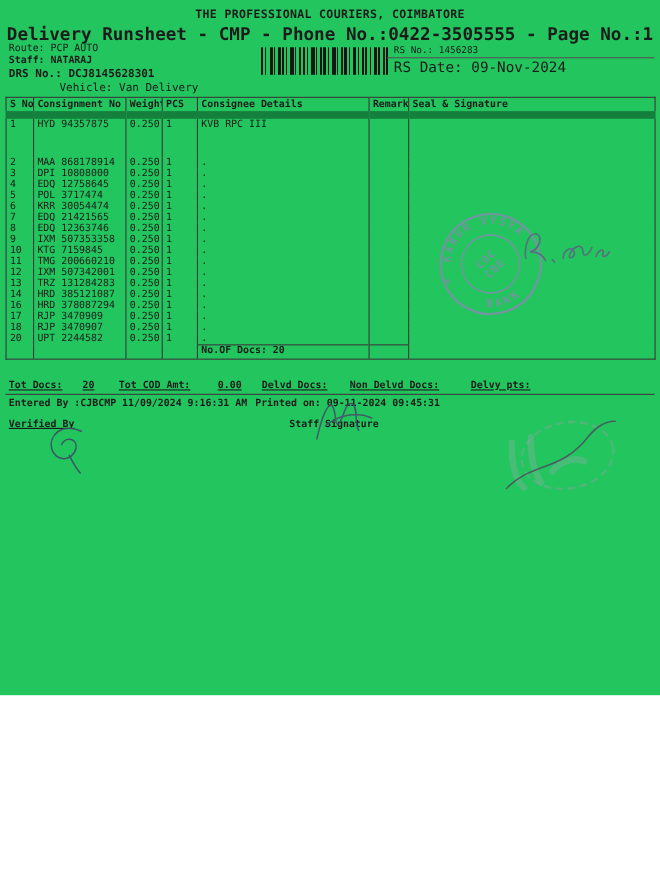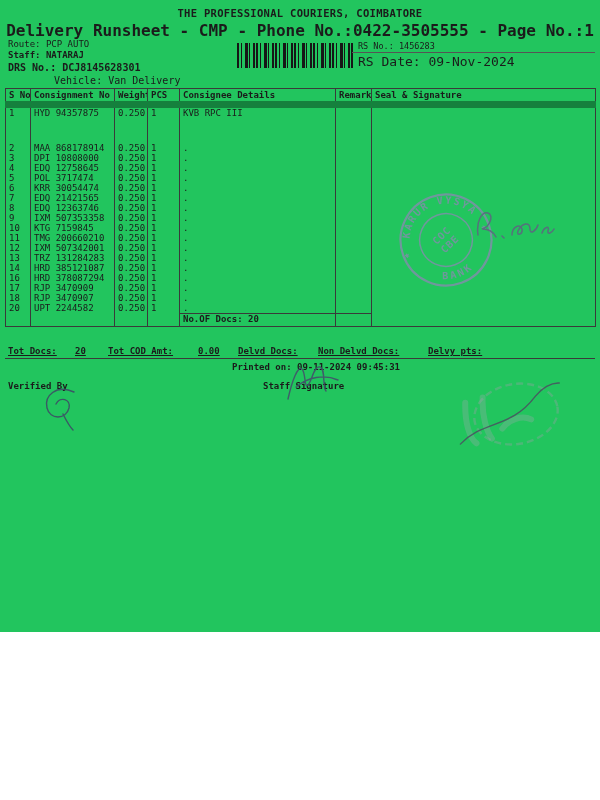--- a/index.html
+++ b/index.html
@@ -41,21 +41,21 @@
   .consignments tbody td { height:10px; padding:0 3px; }
   .consignments tr.first-row td { height:38px; }
   .consignments tr.docs-row td { height:13px; border-bottom:1px solid #3a3a3a; }
   .consignments tr.docs-row td.with-line { border-top:1px solid #3a3a3a; font-weight:bold; }
 
   .sum { position:absolute; top:346px; font-size:9px; font-weight:bold; white-space:nowrap;text-decoration:underline; }
   .divider2 { top:358px; left:5px; width:590px; border-top:1px solid #3a3a3a; height:0; }
   .entered { top:362px; left:8px;  font-size:9px; font-weight:bold; }
   .printed { top:362px; left:232px; font-size:9px; font-weight:bold; }
 
-  .verified-label { top:381px; left:8px;   font-size:9px; font-weight:bold; }
+  .verified-label { top:381px; left:8px;   font-size:9px; font-weight:bold;text-decoration:underline; }
   .staff-sig-label{ top:381px; left:263px; font-size:9px; font-weight:bold; }
 
   .stamp { top:190px; left:396px; width:100px; height:100px; transform:rotate(-20deg); opacity:.85; }
   .sig-rrau    { top:203px; left:472px; width:92px; height:44px; }
   .sig-verified{ top:384px; left:38px;  width:52px; height:50px; }
   .sig-staff   { top:357px; left:282px; width:62px; height:50px; }
   .faint-stamp { top:376px; left:438px; width:156px; height:76px; transform:rotate(-10deg); }
 </style>
 </head>
 <body>
@@ -273,20 +273,21 @@
 
   <span class="sum" style="left:8px">Tot Docs:</span>
   <span class="sum" style="left:75px">20</span>
   <span class="sum" style="left:108px">Tot COD Amt:</span>
   <span class="sum" style="left:198px">0.00</span>
   <span class="sum" style="left:238px">Delvd Docs:</span>
   <span class="sum" style="left:318px">Non Delvd Docs:</span>
   <span class="sum" style="left:428px">Delvy pts:</span>
 
   <div class="abs divider2"></div>
+  <div class="abs entered">Entered By :CJBCMP 11/09/2024 9:16:31 AM</div>
   <div class="abs printed">Printed on: 09-11-2024 09:45:31</div>
 
   <div class="abs verified-label">Verified By</div>
   <div class="abs staff-sig-label">Staff Signature</div>
 
   <svg class="abs stamp" viewBox="0 0 110 110">
     <circle cx="55" cy="55" r="50" fill="none" stroke-width="2.4" stroke="#7e8fa8"></circle>
     <circle cx="55" cy="55" r="29" fill="none" stroke-width="1.6" stroke="#7e8fa8"></circle>
     <defs>
       <path id="arcT" d="M 15,55 A 40,40 0 0 1 95,55"></path>

